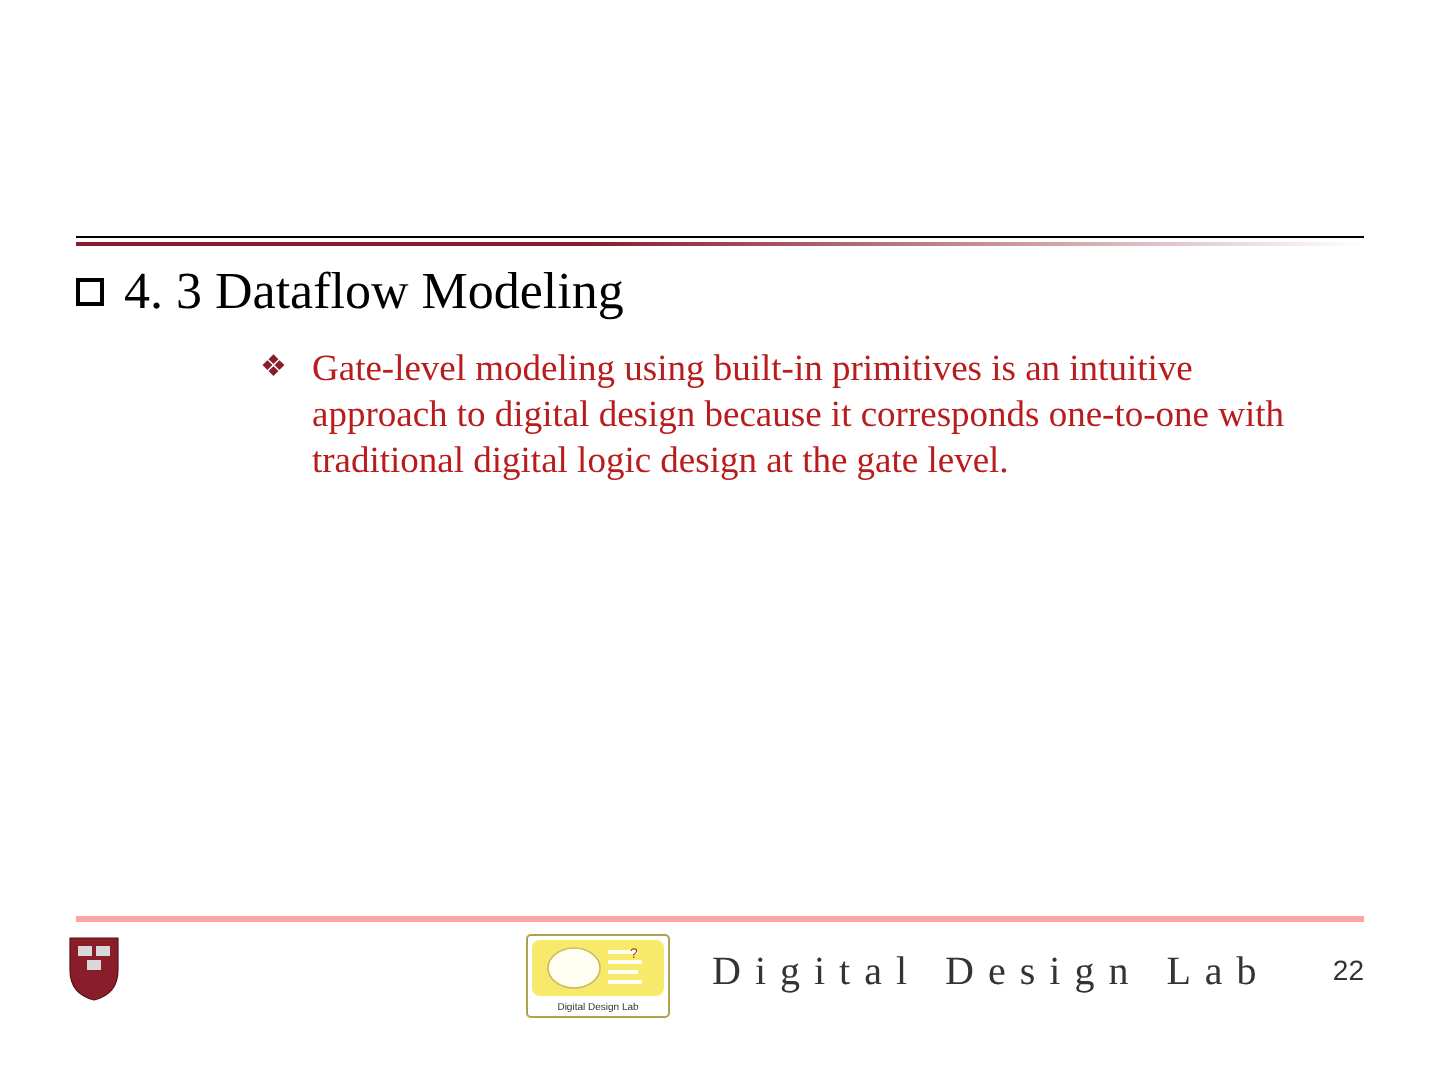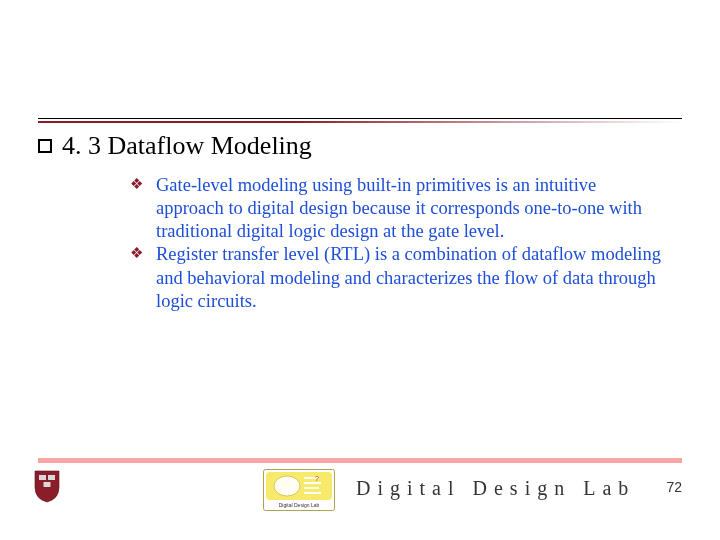--- a/index.html
+++ b/index.html
@@ -36,41 +36,41 @@
     margin-top: 8px;
     flex: none;
   }
   .bullets {
     position: absolute;
     top: 174px;
     left: 130px;
     right: 52px;
     font-size: 18.5px;
     line-height: 1.25;
-    color: #1d4ed8;
+    color: #b91c1c;
   }
   .bullets li {
     list-style: none;
     position: relative;
     padding-left: 26px;
     margin-bottom: 0;
   }
   .bullets li::before {
     content: "❖";
     position: absolute;
     left: 0;
     top: 1px;
     color: #8a1d2a;
     font-size: 15px;
   }
   .footer {
     position: absolute;
     left: 38px; right: 38px;
     bottom: 30px;
-    border-top: 5px solid #fca5a5;
+    border-top: 3px solid #fca5a5;
     height: 52px;
   }
   .footer .shield {
     position: absolute;
     left: -5px; top: 6px;
     width: 28px; height: 34px;
   }
   .footer .chip {
     position: absolute;
     left: 225px; top: 6px;
@@ -102,21 +102,20 @@
 
   <div class="rule"></div>
 
   <div class="heading">
     <span class="box-bullet"></span>
     <span>4. 3 Dataflow Modeling</span>
   </div>
 
   <ul class="bullets">
     <li><span>Gate-level modeling using built-in primitives is an intuitive approach to digital design because it corresponds one-to-one with traditional digital logic design at the gate level.</span></li>
-    <li><span>Register transfer level (RTL) is a combination of dataflow modeling and behavioral modeling and characterizes the flow of data through logic circuits.</span></li>
   </ul>
 
   <div class="footer">
     <svg class="shield" viewBox="0 0 28 34">
       <path d="M2 2 H26 V18 Q26 30 14 33 Q2 30 2 18 Z" fill="#8a1d2a" stroke="#5e1018" stroke-width="0.6"></path>
       <rect x="6" y="6" width="7" height="5" fill="#d8d8d8"></rect>
       <rect x="15" y="6" width="7" height="5" fill="#d8d8d8"></rect>
       <rect x="10.5" y="13" width="7" height="5" fill="#d8d8d8"></rect>
     </svg>
 
@@ -126,16 +125,16 @@
       <ellipse cx="24" cy="17" rx="13" ry="10" fill="#fffef0" stroke="#c9bc5a" stroke-width="0.8"></ellipse>
       <line x1="41" y1="9" x2="56" y2="9" stroke="#fffef0" stroke-width="2"></line>
       <line x1="41" y1="14" x2="58" y2="14" stroke="#fffef0" stroke-width="2"></line>
       <line x1="41" y1="19" x2="56" y2="19" stroke="#fffef0" stroke-width="2"></line>
       <line x1="41" y1="24" x2="58" y2="24" stroke="#fffef0" stroke-width="2"></line>
       <text class="chip-label" x="36" y="38" text-anchor="middle">Digital Design Lab</text>
       <text x="52" y="12" font-size="7" fill="#b03030" font-family="Arial">?</text>
     </svg>
 
     <div class="title">Digital Design Lab</div>
-    <div class="pagenum">72</div>
+    <div class="pagenum">22</div>
   </div>
 
 </div>
 
 </body></html>

